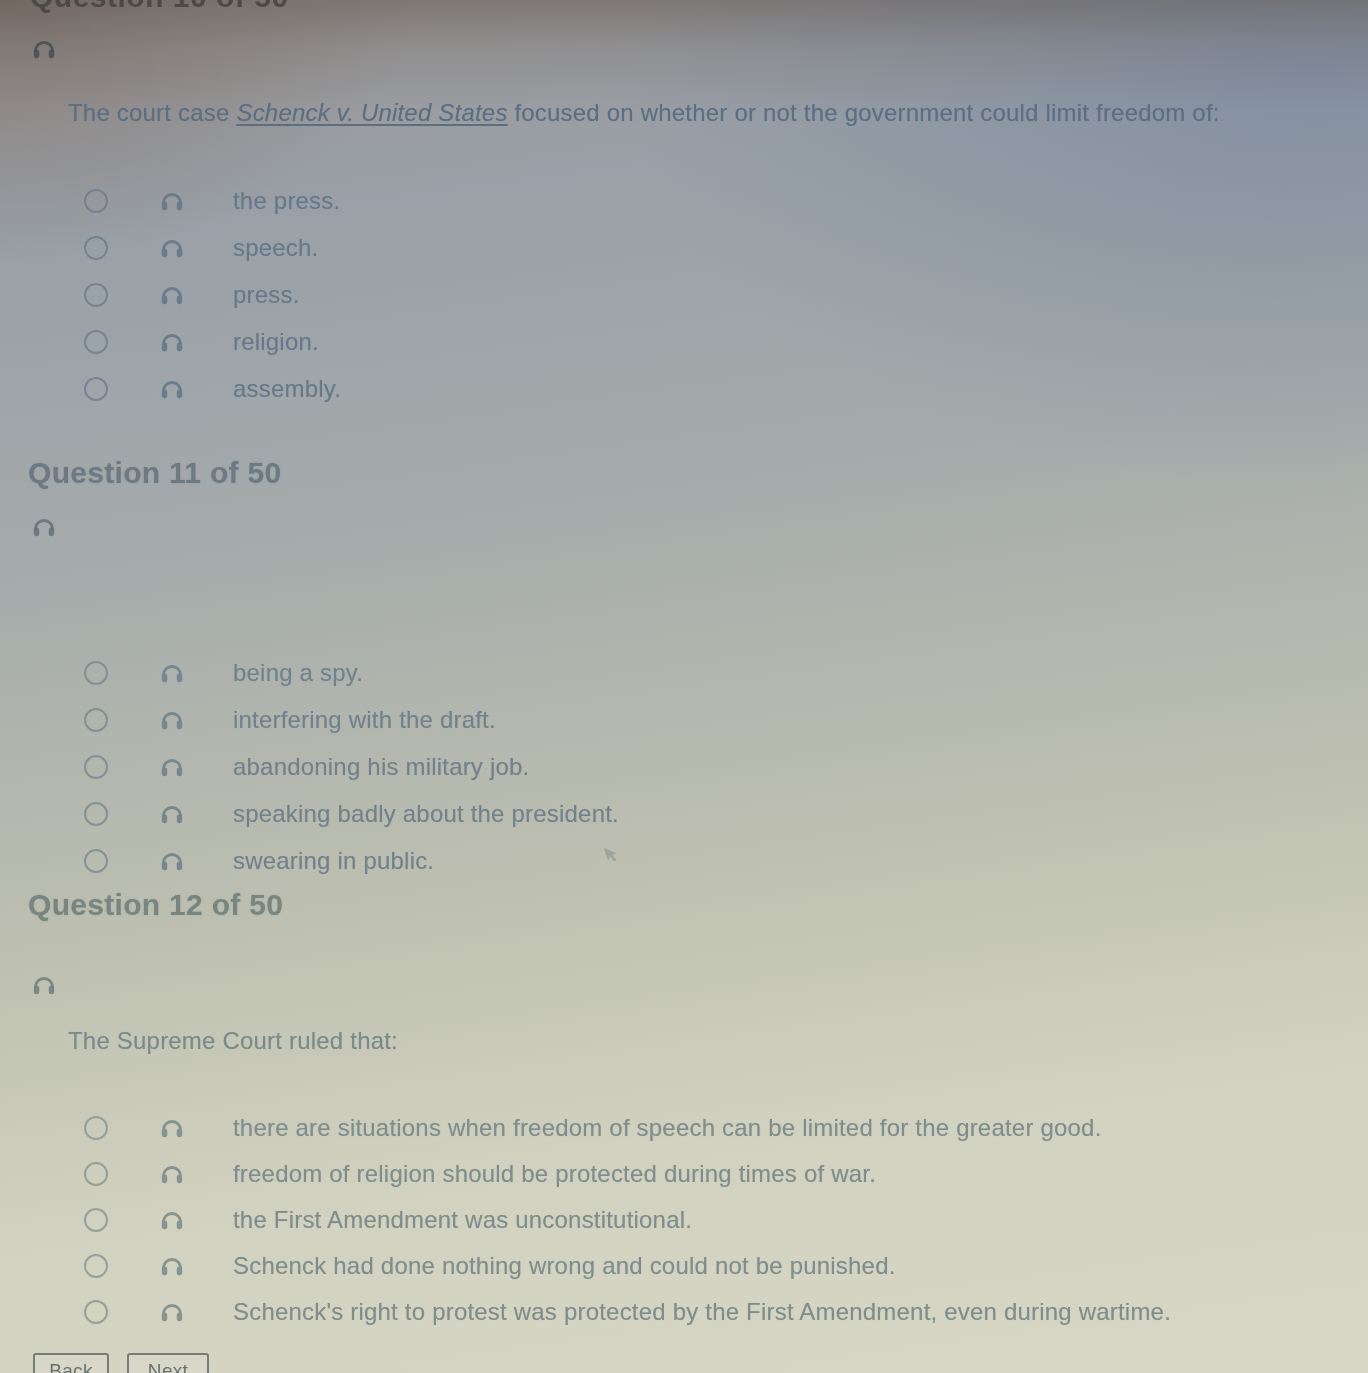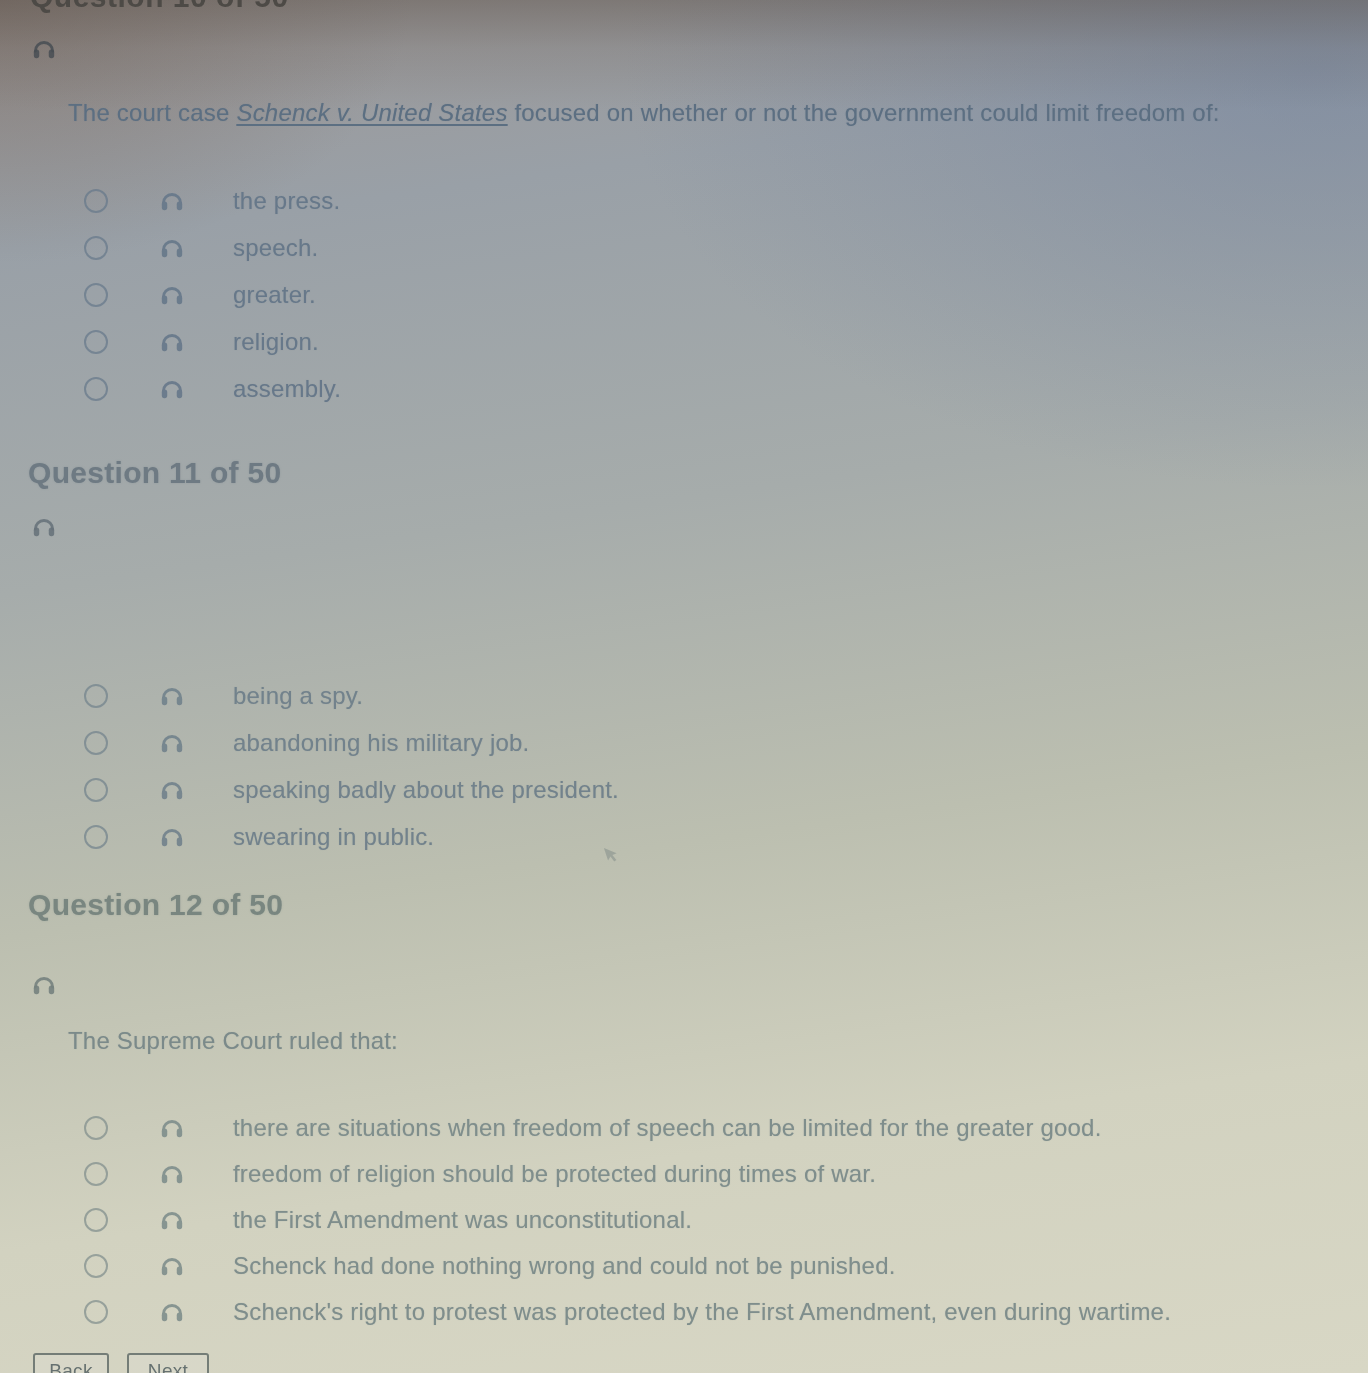--- a/index.html
+++ b/index.html
@@ -37,21 +37,21 @@
     position:absolute;left:68px;
     font-size:24px;white-space:nowrap;letter-spacing:0.2px;
   }
   .prompt.q10{top:99px;color:#5c6f82;text-shadow:0 0 1px rgba(92,111,130,0.4);}
   .prompt.q11{top:567px;color:#697b86;text-shadow:0 0 1px rgba(105,123,134,0.4);}
   .prompt.q12{top:1027px;color:#7b8a8a;text-shadow:0 0 1px rgba(123,138,138,0.4);}
   .case-name{font-style:italic;text-decoration:underline;text-underline-offset:3px;text-decoration-thickness:1.5px;}
 
   .options{position:absolute;left:84px;display:flex;flex-direction:column;}
   .options.q10{top:177px;color:#67788a;}
-  .options.q11{top:672px;color:#72828c;}
+  .options.q11{top:649px;color:#72828c;}
   .options.q12{top:1105px;color:#7f8e8c;}
   .options.q10 .option{height:47px;}
   .options.q11 .option{height:47px;}
   .options.q12 .option{height:46px;}
   .option{display:flex;align-items:center;gap:33px;}
   .radio{
     flex:0 0 auto;width:24px;height:24px;border-radius:50%;
     border:2.4px solid currentColor;opacity:0.72;margin-right:18px;
     background:transparent;box-sizing:border-box;
   }
@@ -124,21 +124,21 @@
           </span>
         <span class="option-label">speech.</span>
       </div>
       <div class="option">
         <span class="radio"></span>
         <span class="audio-icon">
             <svg viewBox="0 0 24 24">
               <use href="#headphones-glyph"></use>
             </svg>
           </span>
-        <span class="option-label">greater.</span>
+        <span class="option-label">press.</span>
       </div>
       <div class="option">
         <span class="radio"></span>
         <span class="audio-icon">
             <svg viewBox="0 0 24 24">
               <use href="#headphones-glyph"></use>
             </svg>
           </span>
         <span class="option-label">religion.</span>
       </div>
@@ -170,20 +170,29 @@
           </span>
         <span class="option-label">being a spy.</span>
       </div>
       <div class="option">
         <span class="radio"></span>
         <span class="audio-icon">
             <svg viewBox="0 0 24 24">
               <use href="#headphones-glyph"></use>
             </svg>
           </span>
+        <span class="option-label">interfering with the draft.</span>
+      </div>
+      <div class="option">
+        <span class="radio"></span>
+        <span class="audio-icon">
+            <svg viewBox="0 0 24 24">
+              <use href="#headphones-glyph"></use>
+            </svg>
+          </span>
         <span class="option-label">abandoning his military job.</span>
       </div>
       <div class="option">
         <span class="radio"></span>
         <span class="audio-icon">
             <svg viewBox="0 0 24 24">
               <use href="#headphones-glyph"></use>
             </svg>
           </span>
         <span class="option-label">speaking badly about the president.</span>

